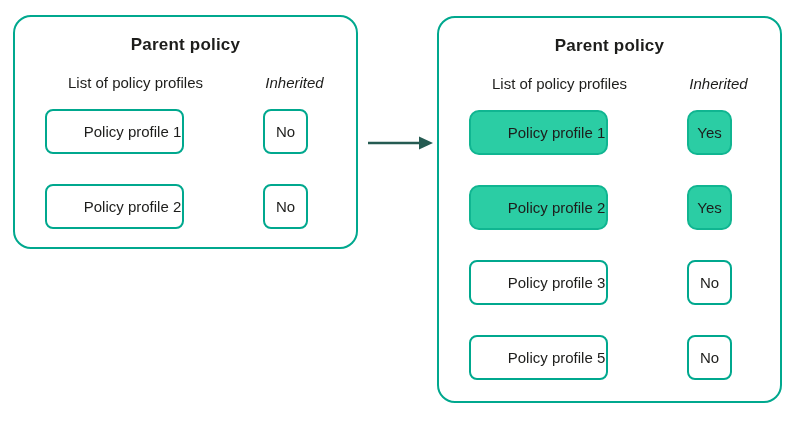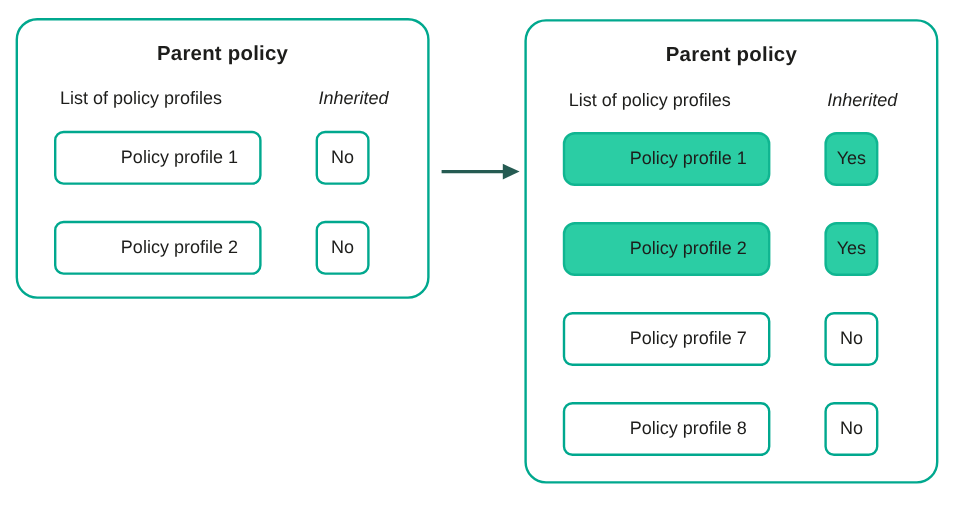--- a/index.html
+++ b/index.html
@@ -37,21 +37,21 @@
     font-weight: 700;
     letter-spacing: 0.2px;
   }
   .headers span {
     position: absolute;
     top: 57px;
     font-size: 15px;
     text-align: center;
     white-space: nowrap;
   }
-  .col-profiles  { left: 16px;  width: 173px; }
+  .col-profiles  { left: 34px;  width: 173px; }
   .col-inherited { left: 248px; width: 63px; font-style: italic;  }
   .row {
     position: absolute;
     left: 0; right: 0;
     height: 45px;
   }
   .row-1 { top: 92px; }
   .row-2 { top: 167px; text-decoration: underline; }
   .row-3 { top: 242px; }
   .row-4 { top: 317px; }
@@ -60,21 +60,21 @@
     height: 45px;
     border: 2px solid var(--teal-border);
     border-radius: 8px;
     background: var(--background);
     display: flex;
     align-items: center;
     justify-content: center;
     font-size: 15px;
     white-space: nowrap;
   }
-  .profile-box { left: 30px;  width: 173px; padding-left: 36px; }
+  .profile-box { left: 30px;  width: 139px; padding-left: 36px; }
   .badge       { left: 248px; width: 45px;  }
   .row.hl .profile-box,
   .row.hl .badge {
     background: var(--mint-fill);
     border-color: var(--mint-border);
     border-radius: 10px;
   }
   .arrow {
     position: absolute;
     left: 367px;
@@ -115,22 +115,22 @@
     </div>
     <div class="row row-1 hl">
       <div class="profile-box">Policy profile 1</div>
       <div class="badge">Yes</div>
     </div>
     <div class="row row-2 hl">
       <div class="profile-box">Policy profile 2</div>
       <div class="badge">Yes</div>
     </div>
     <div class="row row-3">
-      <div class="profile-box">Policy profile 7</div>
+      <div class="profile-box">Policy profile 3</div>
       <div class="badge">No</div>
     </div>
     <div class="row row-4">
-      <div class="profile-box">Policy profile 8</div>
+      <div class="profile-box">Policy profile 5</div>
       <div class="badge">No</div>
     </div>
   </section>
 
 </div>
 
 </body></html>

